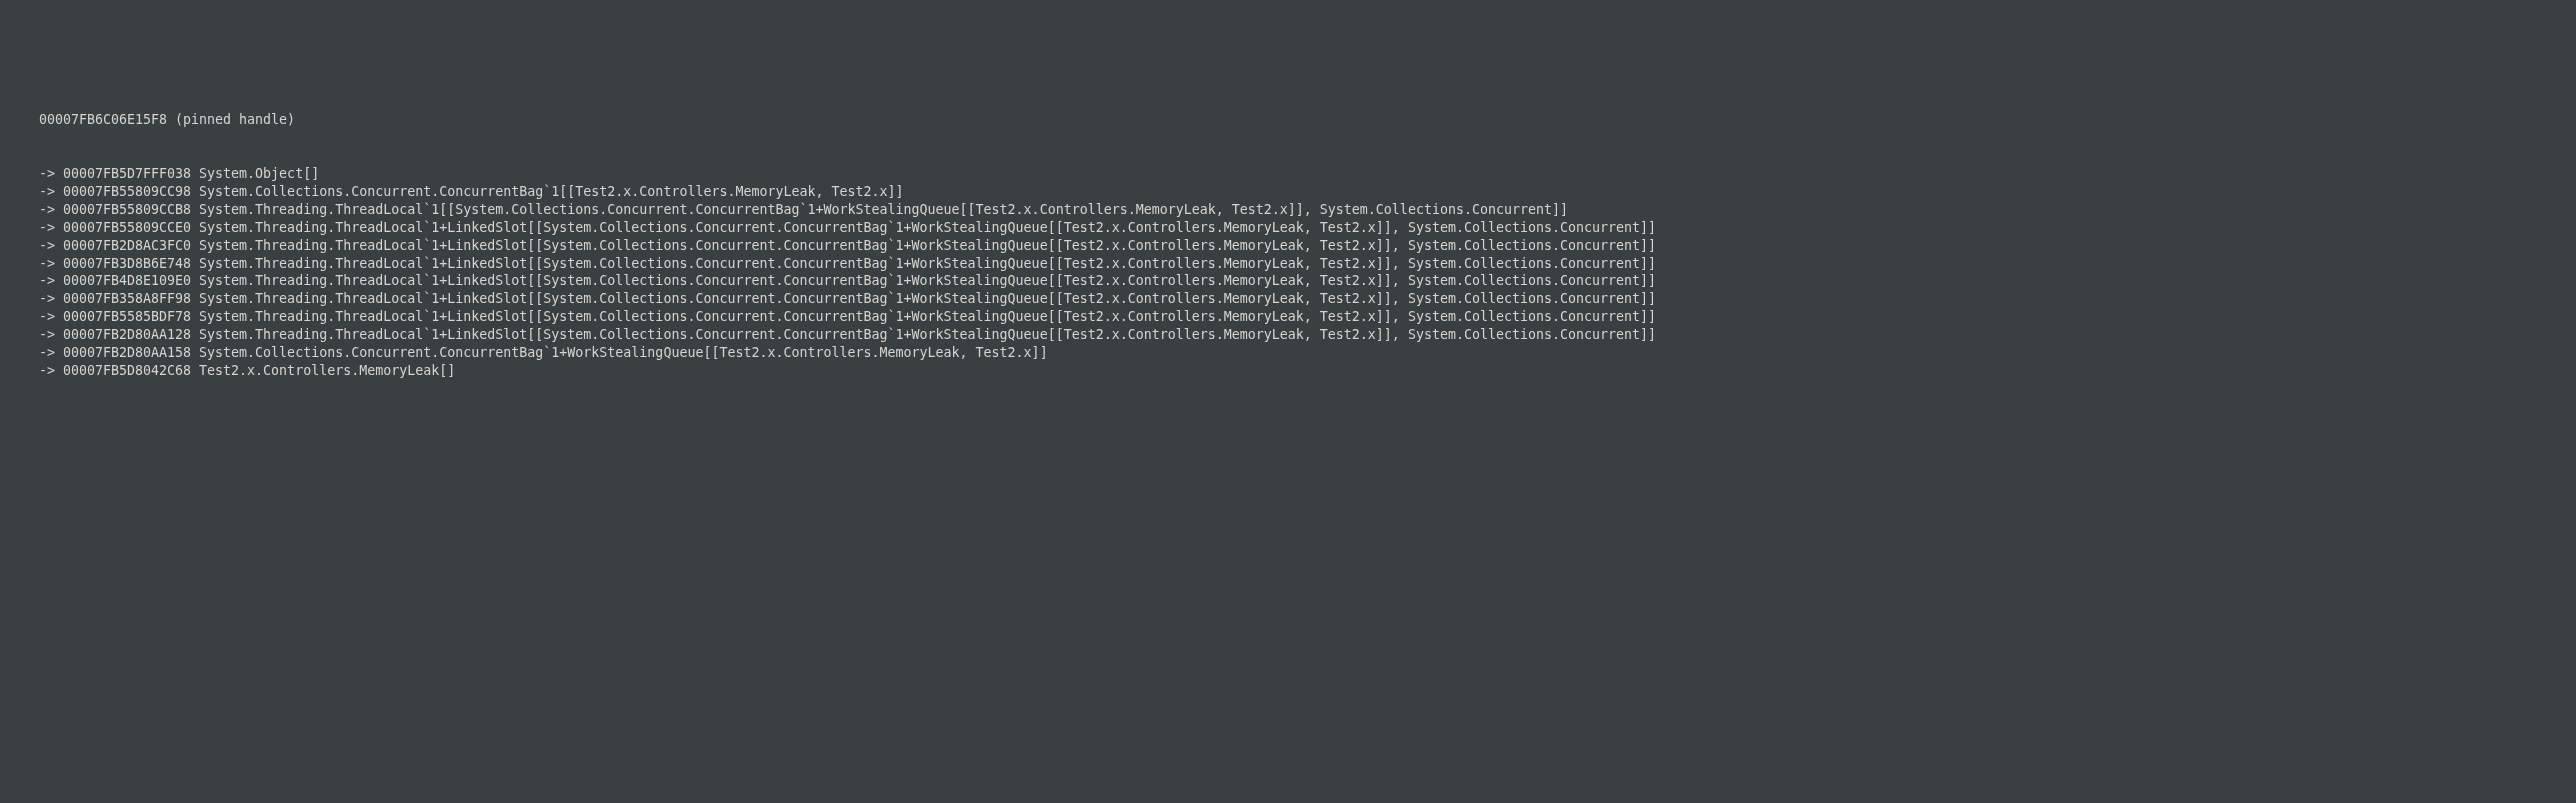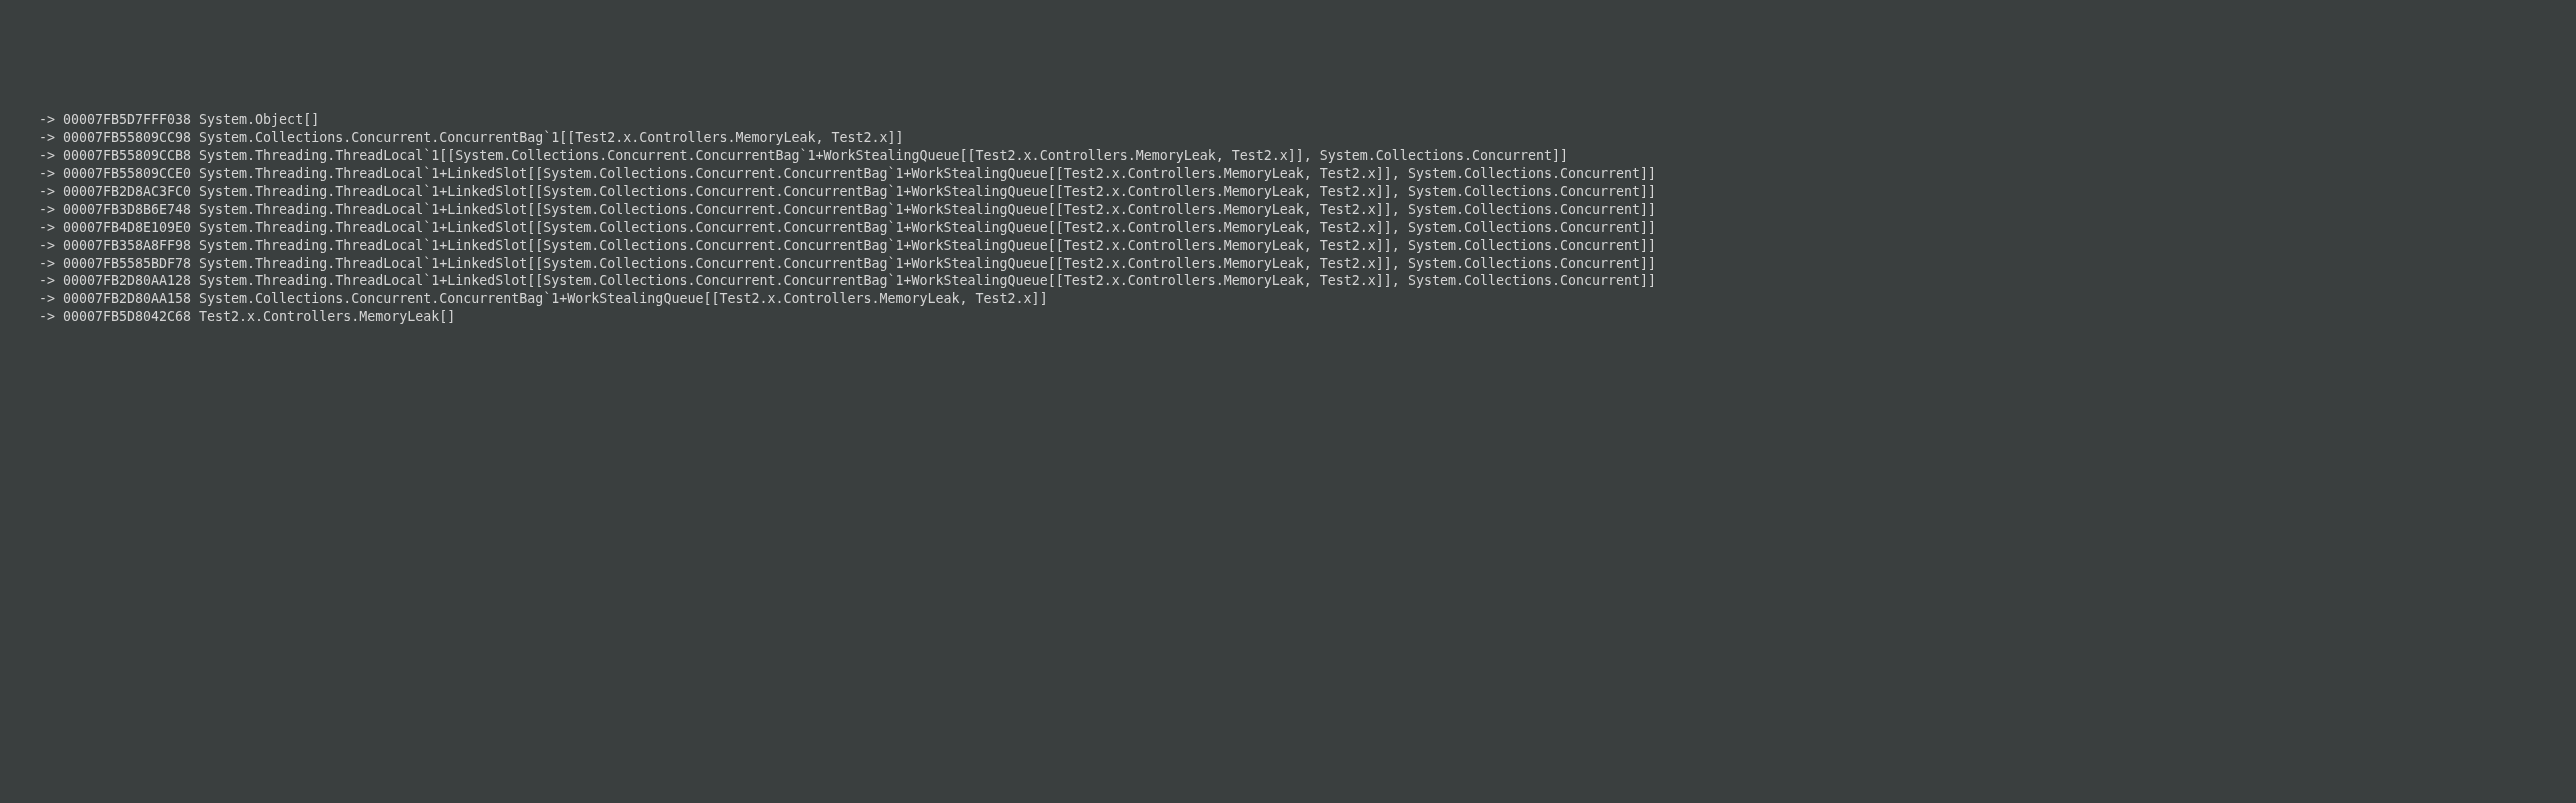--- a/index.html
+++ b/index.html
@@ -24,18 +24,19 @@
     .prompt-line, .header-line, .root-line, .chain-line {
       display: block;
     }
   </style>
 </head>
 <body>
 
 
 
 <div class="terminal-output">
+  <span class="root-line"><span>    </span><span>00007FB6C06E15F8 (pinned handle)</span></span>
   <div id="chain-container"><span class="chain-line"><span>    -&gt; </span><span>00007FB5D7FFF038</span><span> </span><span>System.Object[]</span></span><span class="chain-line"><span>    -&gt; </span><span>00007FB55809CC98</span><span> </span><span>System.Collections.Concurrent.ConcurrentBag`1[[Test2.x.Controllers.MemoryLeak, Test2.x]]</span></span><span class="chain-line"><span>    -&gt; </span><span>00007FB55809CCB8</span><span> </span><span>System.Threading.ThreadLocal`1[[System.Collections.Concurrent.ConcurrentBag`1+WorkStealingQueue[[Test2.x.Controllers.MemoryLeak, Test2.x]], System.Collections.Concurrent]]</span></span><span class="chain-line"><span>    -&gt; </span><span>00007FB55809CCE0</span><span> </span><span>System.Threading.ThreadLocal`1+LinkedSlot[[System.Collections.Concurrent.ConcurrentBag`1+WorkStealingQueue[[Test2.x.Controllers.MemoryLeak, Test2.x]], System.Collections.Concurrent]]</span></span><span class="chain-line"><span>    -&gt; </span><span>00007FB2D8AC3FC0</span><span> </span><span>System.Threading.ThreadLocal`1+LinkedSlot[[System.Collections.Concurrent.ConcurrentBag`1+WorkStealingQueue[[Test2.x.Controllers.MemoryLeak, Test2.x]], System.Collections.Concurrent]]</span></span><span class="chain-line"><span>    -&gt; </span><span>00007FB3D8B6E748</span><span> </span><span>System.Threading.ThreadLocal`1+LinkedSlot[[System.Collections.Concurrent.ConcurrentBag`1+WorkStealingQueue[[Test2.x.Controllers.MemoryLeak, Test2.x]], System.Collections.Concurrent]]</span></span><span class="chain-line"><span>    -&gt; </span><span>00007FB4D8E109E0</span><span> </span><span>System.Threading.ThreadLocal`1+LinkedSlot[[System.Collections.Concurrent.ConcurrentBag`1+WorkStealingQueue[[Test2.x.Controllers.MemoryLeak, Test2.x]], System.Collections.Concurrent]]</span></span><span class="chain-line"><span>    -&gt; </span><span>00007FB358A8FF98</span><span> </span><span>System.Threading.ThreadLocal`1+LinkedSlot[[System.Collections.Concurrent.ConcurrentBag`1+WorkStealingQueue[[Test2.x.Controllers.MemoryLeak, Test2.x]], System.Collections.Concurrent]]</span></span><span class="chain-line"><span>    -&gt; </span><span>00007FB5585BDF78</span><span> </span><span>System.Threading.ThreadLocal`1+LinkedSlot[[System.Collections.Concurrent.ConcurrentBag`1+WorkStealingQueue[[Test2.x.Controllers.MemoryLeak, Test2.x]], System.Collections.Concurrent]]</span></span><span class="chain-line"><span>    -&gt; </span><span>00007FB2D80AA128</span><span> </span><span>System.Threading.ThreadLocal`1+LinkedSlot[[System.Collections.Concurrent.ConcurrentBag`1+WorkStealingQueue[[Test2.x.Controllers.MemoryLeak, Test2.x]], System.Collections.Concurrent]]</span></span><span class="chain-line"><span>    -&gt; </span><span>00007FB2D80AA158</span><span> </span><span>System.Collections.Concurrent.ConcurrentBag`1+WorkStealingQueue[[Test2.x.Controllers.MemoryLeak, Test2.x]]</span></span><span class="chain-line"><span>    -&gt; </span><span>00007FB5D8042C68</span><span> </span><span>Test2.x.Controllers.MemoryLeak[]</span></span></div>
 </div>
 
 
 
 
 
 </body></html>

